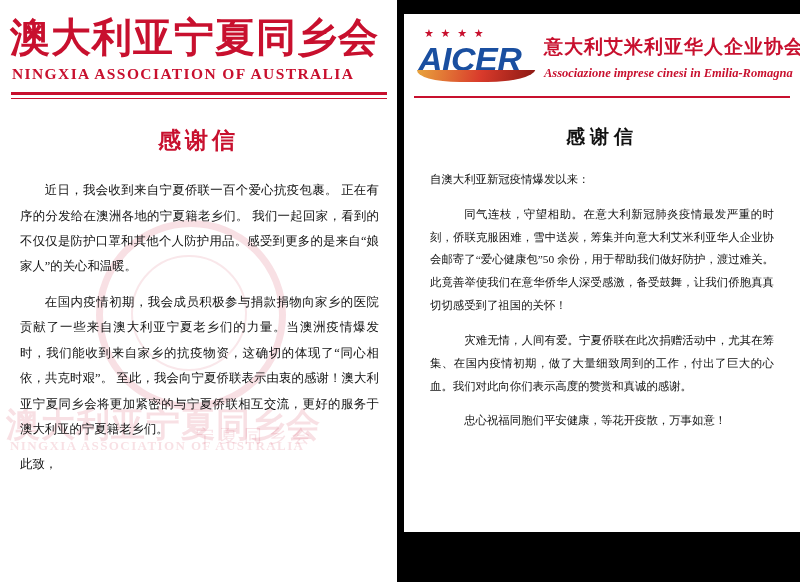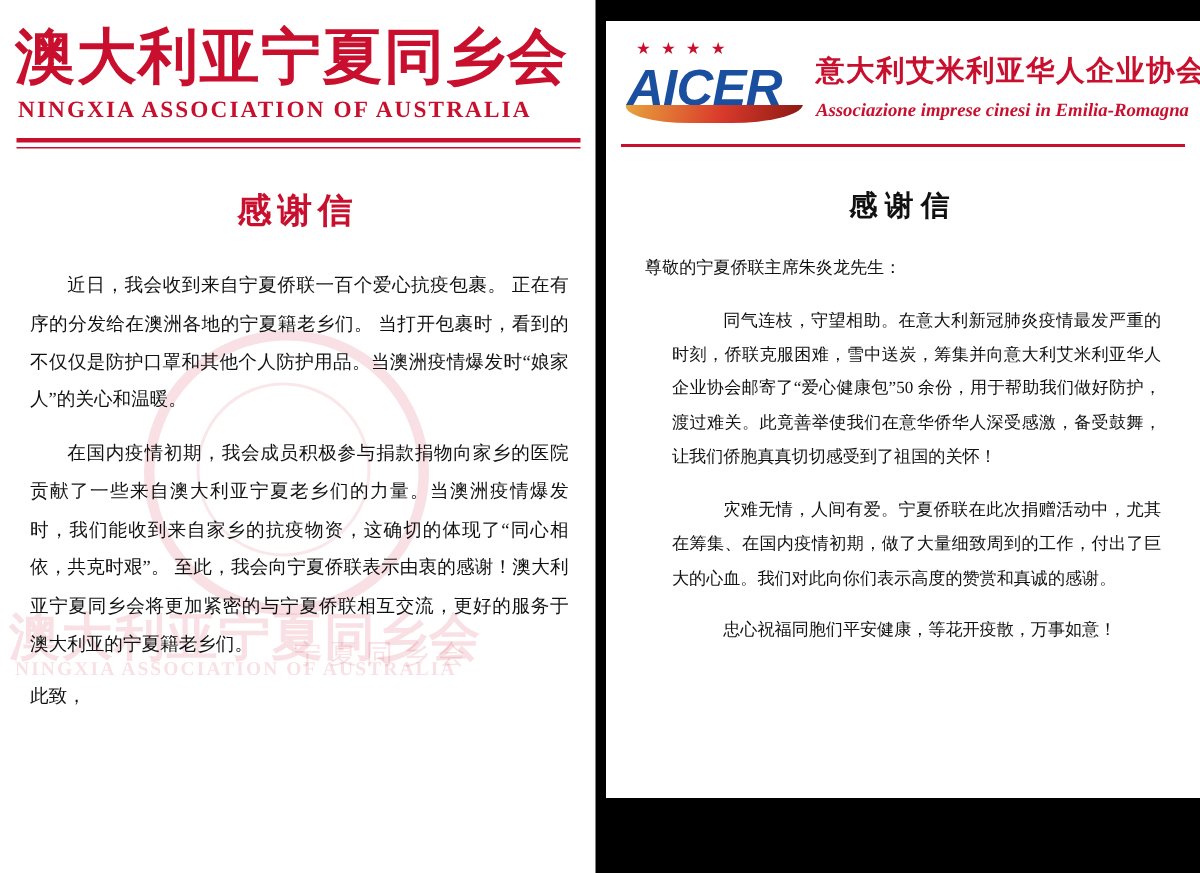--- a/index.html
+++ b/index.html
@@ -237,21 +237,20 @@
     text-align: justify;
   }
   .lr-body p {
     margin: 0 0 12px 0;
   }
   .lr-body p.indent {
     text-indent: 2em;
   }
   .lr-body p.indent4 {
     text-indent: 3em;
-    margin-left: 18px;
   }
 </style>
 </head>
 <body>
 
 <div class="letter-left">
   <div class="ll-inner">
 
     <div class="ll-watermark"></div>
     <div class="ll-ghost-cn">澳大利亚宁夏同乡会</div>
@@ -259,21 +258,21 @@
     <div class="ll-ghost-stamp">宁夏同乡会</div>
 
     <div class="ll-head-cn">澳大利亚宁夏同乡会</div>
     <div class="ll-head-en">NINGXIA ASSOCIATION OF AUSTRALIA</div>
     <div class="ll-rule"></div>
     <div class="ll-rule2"></div>
 
     <div class="ll-title">感谢信</div>
 
     <div class="ll-body">
-      <p class="indent">近日，我会收到来自宁夏侨联一百个爱心抗疫包裹。 正在有序的分发给在澳洲各地的宁夏籍老乡们。 当打开包裹时，看到的不仅仅是防护口罩和其他个人防护用品。当澳洲疫情爆发时“娘家人”的关心和温暖。</p>
+      <p class="indent">近日，我会收到来自宁夏侨联一百个爱心抗疫包裹。 正在有序的分发给在澳洲各地的宁夏籍老乡们。 我们一起回家，看到的不仅仅是防护口罩和其他个人防护用品。感受到更多的是来自“娘家人”的关心和温暖。</p>
       <p class="indent">在国内疫情初期，我会成员积极参与捐款捐物向家乡的医院贡献了一些来自澳大利亚宁夏老乡们的力量。当澳洲疫情爆发时，我们能收到来自家乡的抗疫物资，这确切的体现了“同心相依，共克时艰”。 至此，我会向宁夏侨联表示由衷的感谢！澳大利亚宁夏同乡会将更加紧密的与宁夏侨联相互交流，更好的服务于澳大利亚的宁夏籍老乡们。</p>
       <p class="tight">此致，</p>
 
     </div>
 
   </div>
 </div>
 
 <div class="letter-right">
 
@@ -286,19 +285,19 @@
     <div class="lr-titleblock">
       <div class="lr-cn-title">意大利艾米利亚华人企业协会</div>
       <div class="lr-it-title">Associazione imprese cinesi in Emilia-Romagna</div>
     </div>
   </div>
   <div class="lr-rule"></div>
 
   <div class="lr-title">感谢信</div>
 
   <div class="lr-body">
-    <p>尊敬的宁夏侨联主席朱炎龙先生：</p>
+    <p>自澳大利亚新冠疫情爆发以来：</p>
     <p class="indent4">同气连枝，守望相助。在意大利新冠肺炎疫情最发严重的时刻，侨联克服困难，雪中送炭，筹集并向意大利艾米利亚华人企业协会邮寄了“爱心健康包”50 余份，用于帮助我们做好防护，渡过难关。此竟善举使我们在意华侨华人深受感激，备受鼓舞，让我们侨胞真真切切感受到了祖国的关怀！</p>
     <p class="indent4">灾难无情，人间有爱。宁夏侨联在此次捐赠活动中，尤其在筹集、在国内疫情初期，做了大量细致周到的工作，付出了巨大的心血。我们对此向你们表示高度的赞赏和真诚的感谢。</p>
     <p class="indent4">忠心祝福同胞们平安健康，等花开疫散，万事如意！</p>
   </div>
 
 </div>
 
 </body></html>

